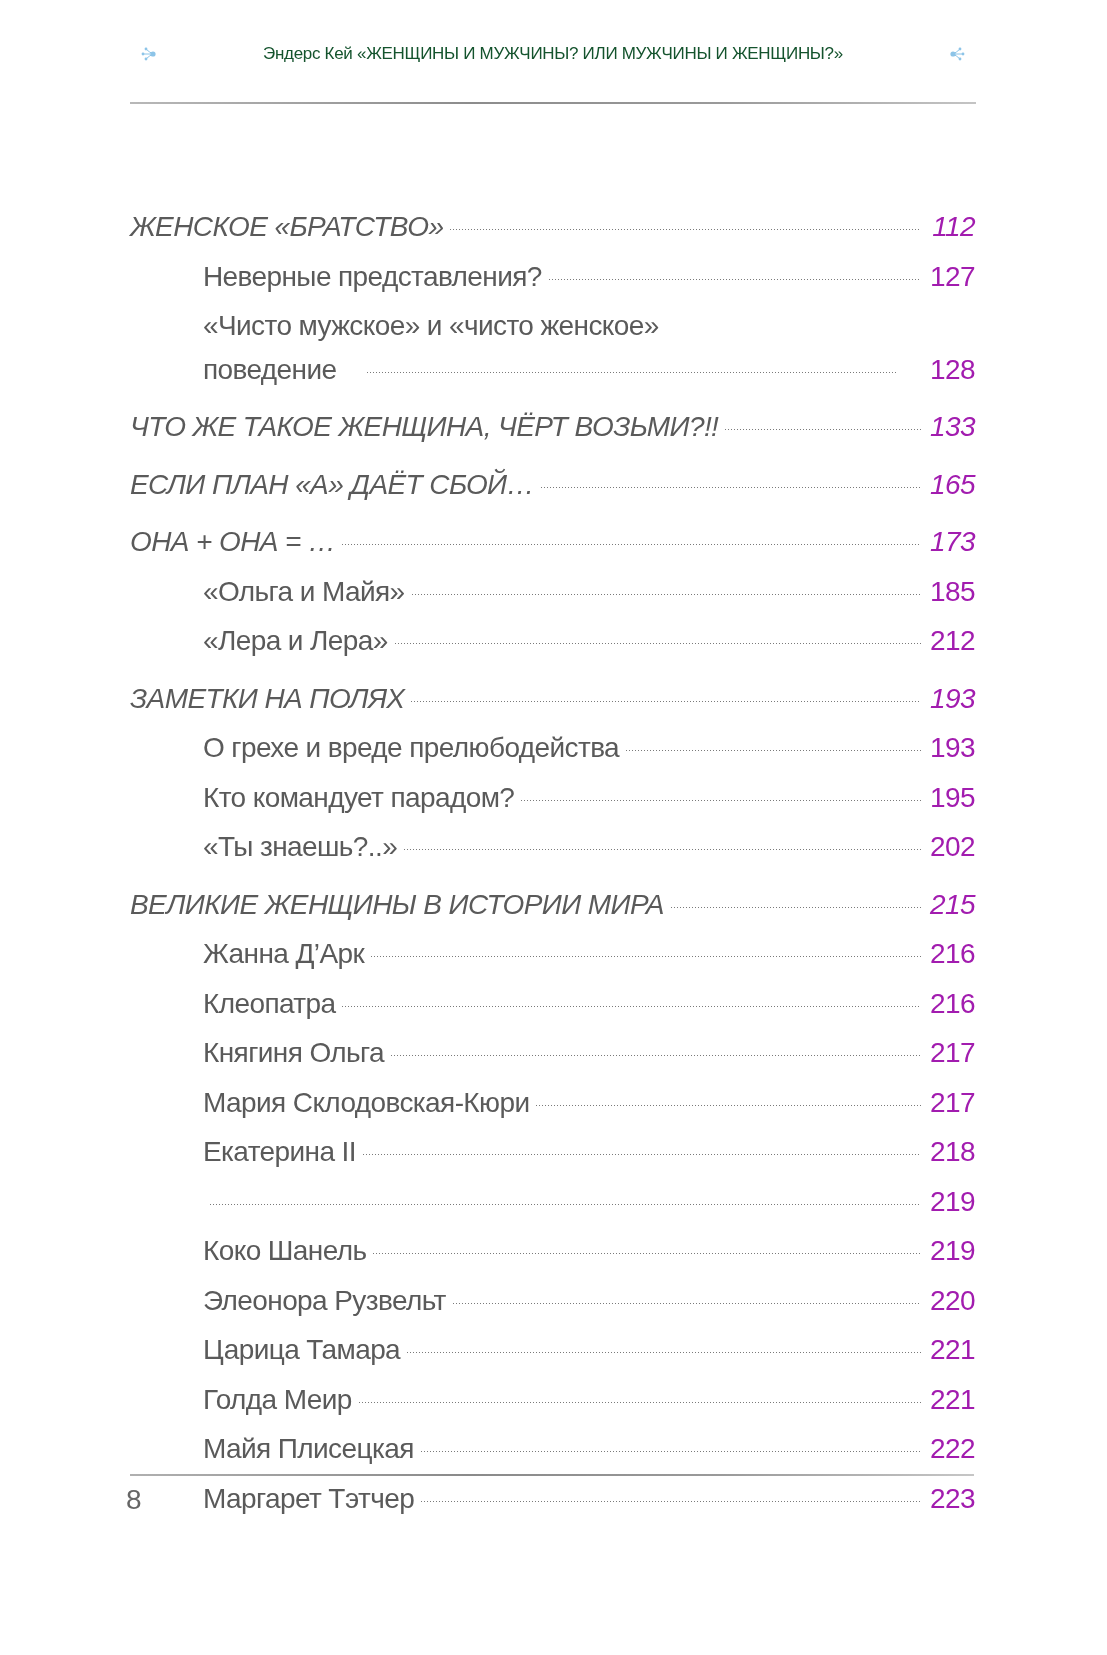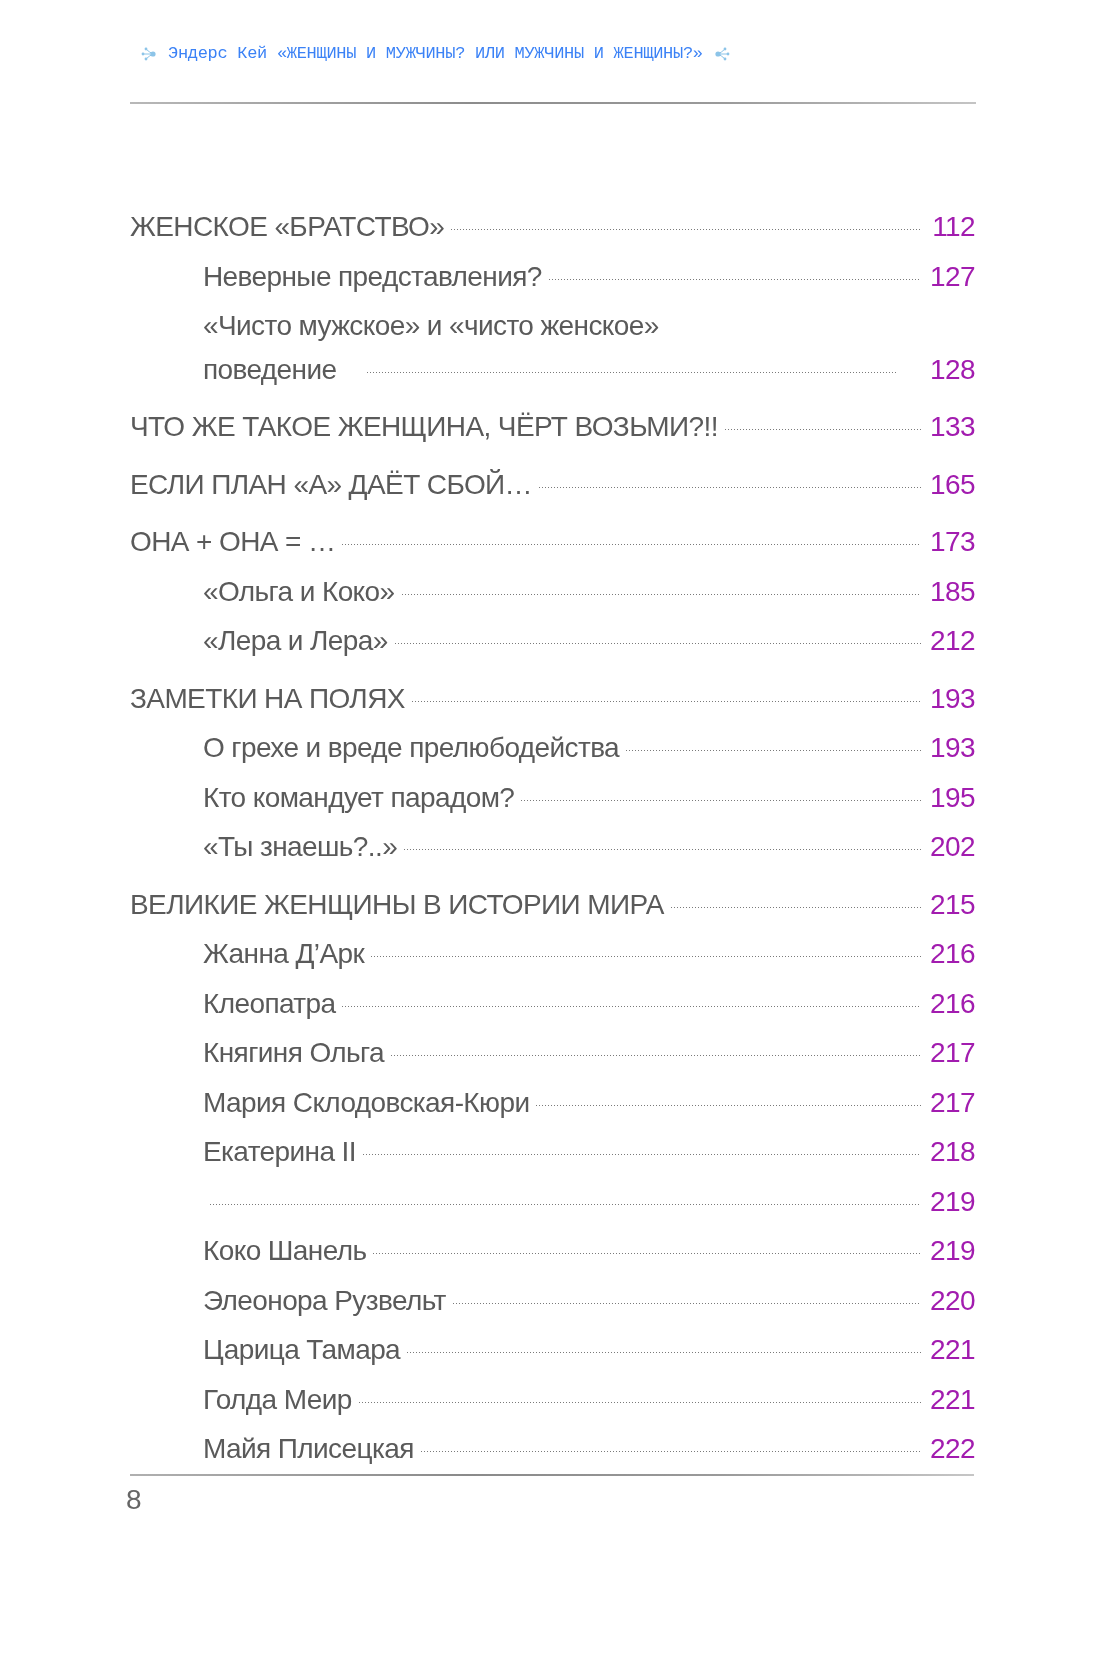--- a/index.html
+++ b/index.html
@@ -3,37 +3,37 @@
 <meta charset="utf-8">
 <style>
   html, body { margin: 0; padding: 0; background: #ffffff; }
   body {
     width: 1107px; height: 1655px; position: relative; overflow: hidden;
     font-family: "DejaVu Sans", "Liberation Sans", sans-serif;
     color: #555555;
   }
   .header {
     position: absolute; left: 130px; top: 44px; width: 846px;
-    display: flex; justify-content: flex-start; align-items: center;
-    font-size: 17px; color: #3b82f6; letter-spacing: -0.3px;
-    font-family: Liberation Mono, monospace;
+    display: flex; justify-content: space-between; align-items: center;
+    font-size: 17px; color: #14532d; letter-spacing: -0.3px;
+    font-family: Liberation Sans, sans-serif;
   }
   .orn { color: #8cc4e8; font-size: 15px; margin: 0 10px; display: inline-flex; align-items: center; }
   .orn svg { display: block; }
   .hr-top { position: absolute; left: 130px; top: 102px; width: 846px; height: 2px; background: linear-gradient(to right, #b8b8b8, #8c8c8c 40%, #9a9a9a 70%, #c4c4c4); }
   .hr-bottom { position: absolute; left: 130px; top: 1474px; width: 844px; height: 2px; background: linear-gradient(to right, #b0b0b0, #8a8a8a 40%, #9a9a9a 70%, #c6c6c6); }
   .page-num { position: absolute; left: 126px; top: 1484px; font-size: 28px; color: #666666; font-family: "Liberation Sans", sans-serif; font-weight: normal; }
 
   .toc { position: absolute; left: 130px; top: 205px; width: 845px; }
   .row {
     display: flex; align-items: baseline;
     font-size: 28px; color: #5a5a5a; height: 43.5px; line-height: 43.5px;
     font-family: "Liberation Sans", sans-serif; letter-spacing: -0.6px;
   }
-  .row.lvl1 { margin-top: 14px; }
+  .row.lvl1 { margin-top: 14px; font-style: italic; }
   .row.lvl1.first { margin-top: 0; }
   .row.lvl2 { padding-left: 73px; margin-top: 6px; }
   .row.cont { padding-left: 73px; gap: 24px; }
   .row .title { white-space: nowrap; }
   .row .leader {
     flex: 1; margin: 0 4px 0 6px; height: 1px; position: relative; top: -6px;
     background-image: radial-gradient(circle, #7a7a7a 0.7px, transparent 0.9px);
     background-size: 3px 2px; background-repeat: repeat-x; background-position: left center;
   }
   .row .page { white-space: nowrap; text-align: right; min-width: 50px; color: #a21caf; }
@@ -99,21 +99,21 @@
     <span class="title">ЕСЛИ ПЛАН «А» ДАЁТ СБОЙ…</span>
     <span class="leader"></span>
     <span class="page">165</span>
   </div>
   <div class="row lvl1">
     <span class="title">ОНА + ОНА = …</span>
     <span class="leader"></span>
     <span class="page">173</span>
   </div>
   <div class="row lvl2">
-    <span class="title">«Ольга и Коко»</span>
+    <span class="title">«Ольга и Майя»</span>
     <span class="leader"></span>
     <span class="page">185</span>
   </div>
   <div class="row lvl2">
     <span class="title">«Лера и Лера»</span>
     <span class="leader"></span>
     <span class="page">212</span>
   </div>
   <div class="row lvl1">
     <span class="title">ЗАМЕТКИ НА ПОЛЯХ</span>
@@ -186,17 +186,22 @@
   </div>
   <div class="row lvl2">
     <span class="title">Голда Меир</span>
     <span class="leader"></span>
     <span class="page">221</span>
   </div>
   <div class="row lvl2">
     <span class="title">Майя Плисецкая</span>
     <span class="leader"></span>
     <span class="page">222</span>
+  </div>
+  <div class="row lvl2">
+    <span class="title">Маргарет Тэтчер</span>
+    <span class="leader"></span>
+    <span class="page">223</span>
   </div>
 </div>
 
 <div class="hr-bottom"></div>
 <div class="page-num">8</div>
 
 </body></html>

